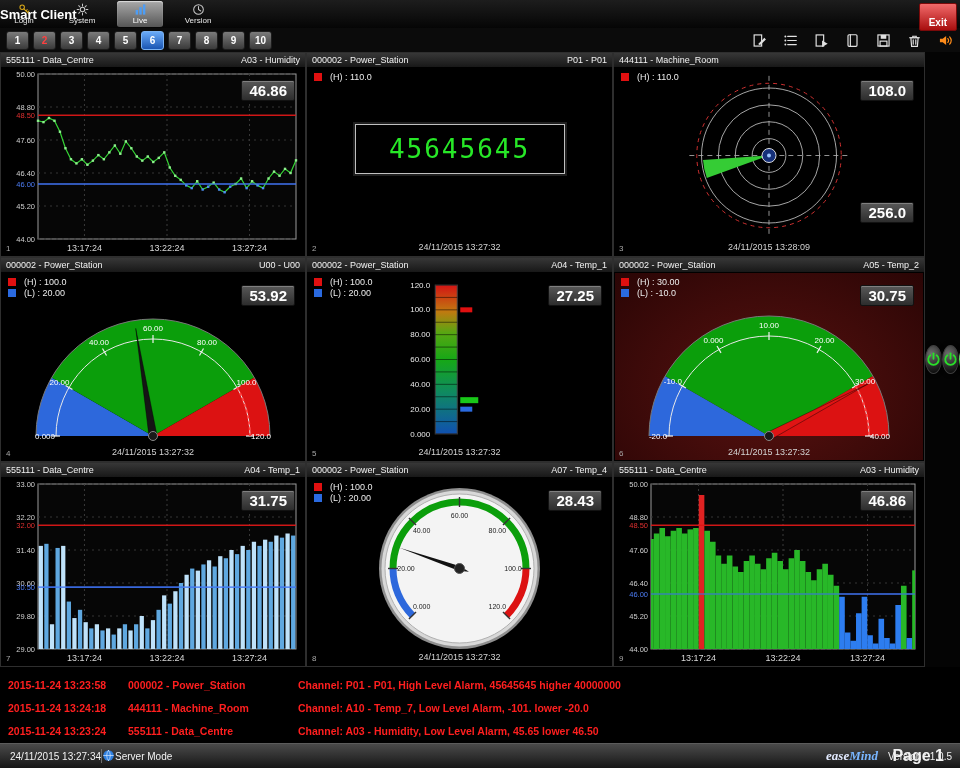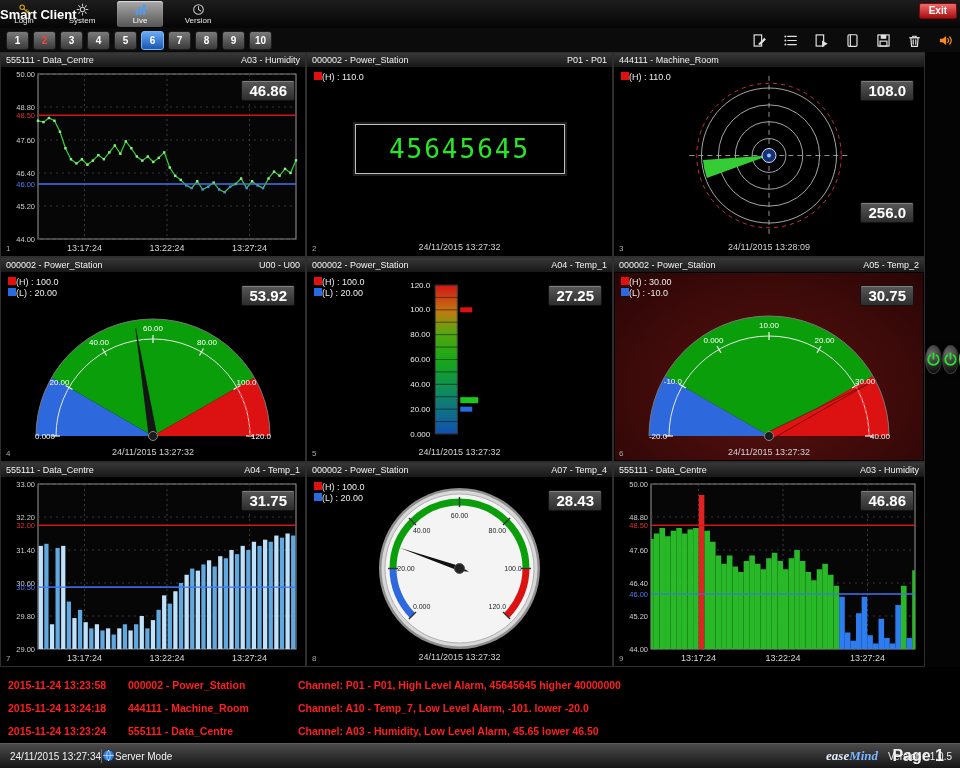--- a/index.html
+++ b/index.html
@@ -6,21 +6,21 @@
   .app{position:relative;width:960px;height:768px;background:#000;overflow:hidden;
        font-family:"Liberation Sans",sans-serif;color:#fff;-webkit-user-select:none}
 
   
   .top-bar{position:absolute;top:0;left:0;width:100%;height:28px;background:linear-gradient(#1d1d1d,#050505)}
   .nav-wrap{position:absolute;left:1px;top:1px;display:flex;gap:12px}
   .nav-btn{width:46px;height:26px;display:flex;flex-direction:column;align-items:center;justify-content:center;
            font-size:8px;color:#e8e8e8;border-radius:3px;cursor:pointer}
   .nav-btn.active{background:linear-gradient(#a9a9a9,#565656);box-shadow:inset 0 1px 1px #ddd;color:#fff}
   .app-title{position:absolute;left:0;right:0;top:7px;text-align:left;font-size:13px;font-weight:bold;color:#fff}
-  .exit-btn{position:absolute;right:3px;top:3px;padding:1px 9px 2px;background:linear-gradient(#f26a6a,#a80e0e);
+  .exit-btn{position:absolute;right:3px;top:3px;padding:13px 9px 2px;background:linear-gradient(#f26a6a,#a80e0e);
             border:1px solid #7a0a0a;border-radius:2px;font-size:10px;font-weight:bold;cursor:pointer;z-index:3}
 
   
   .tab-bar{position:absolute;top:28px;left:0;width:100%;height:24px;background:#0b0b0b;display:flex;align-items:center}
   .tabs{display:flex;gap:4px;margin-left:6px}
   .tab{width:21px;height:17px;line-height:17px;text-align:center;font-size:10px;font-weight:bold;color:#fff;
        background:linear-gradient(#7b7b7b,#3a3a3a);border:1px solid #1d1d1d;border-radius:3px;cursor:pointer}
   .tab.alert{color:#ff4040}
   .tab.active{background:linear-gradient(#69aaf8,#1a55b2);border-color:#7ab2f2}
   .toolbar{margin-left:auto;display:flex;gap:11px;margin-right:5px}
@@ -35,21 +35,21 @@
   .panel-body{position:absolute;top:15px;left:1px;right:1px;bottom:1px}
   .panel-body.maroon{background:radial-gradient(ellipse at 50% 62%,#591210,#2a0505)}
   .chart{position:absolute;inset:0;z-index:1}
   .chart svg text{font-family:"Liberation Sans",sans-serif}
   .value-badge{position:absolute;top:12px;right:9px;background:linear-gradient(#585858,#2d2d2d);border:1px solid #121212;
                box-shadow:inset 0 1px 0 #808080;border-radius:2px;padding:1px 7px;font-size:15px;font-weight:bold;
                color:#fff;z-index:5}
   .value-badge:empty{display:none}
   .badge-bottom{top:auto;bottom:32px}
   .legend{position:absolute;top:4px;left:6px;z-index:5;font-size:9px;color:#ececec}
-  .legend-chip{display:flex;align-items:flex-start;gap:0;margin-bottom:1px}
+  .legend-chip{display:flex;align-items:center;gap:8px;margin-bottom:1px}
   .legend-sq{width:8px;height:8px;display:inline-block}
   .timestamp{position:absolute;left:0;right:0;bottom:3px;text-align:center;font-size:9px;color:#d2d2d2;z-index:4}
   .timestamp:empty{display:none}
   .panel-index{position:absolute;left:4px;bottom:2px;font-size:8px;color:#a8a8a8;z-index:4}
   .digital-box{position:absolute;left:50%;top:56px;transform:translateX(-50%);width:208px;height:48px;
                border:1px solid #c0c0c0;outline:2px solid #1f1f1f;background:#000;display:flex;align-items:center;
                justify-content:center;z-index:3}
   .digital-text{font-family:"DejaVu Sans Mono",monospace;font-size:26px;color:#27e827;letter-spacing:2px}
 
   

